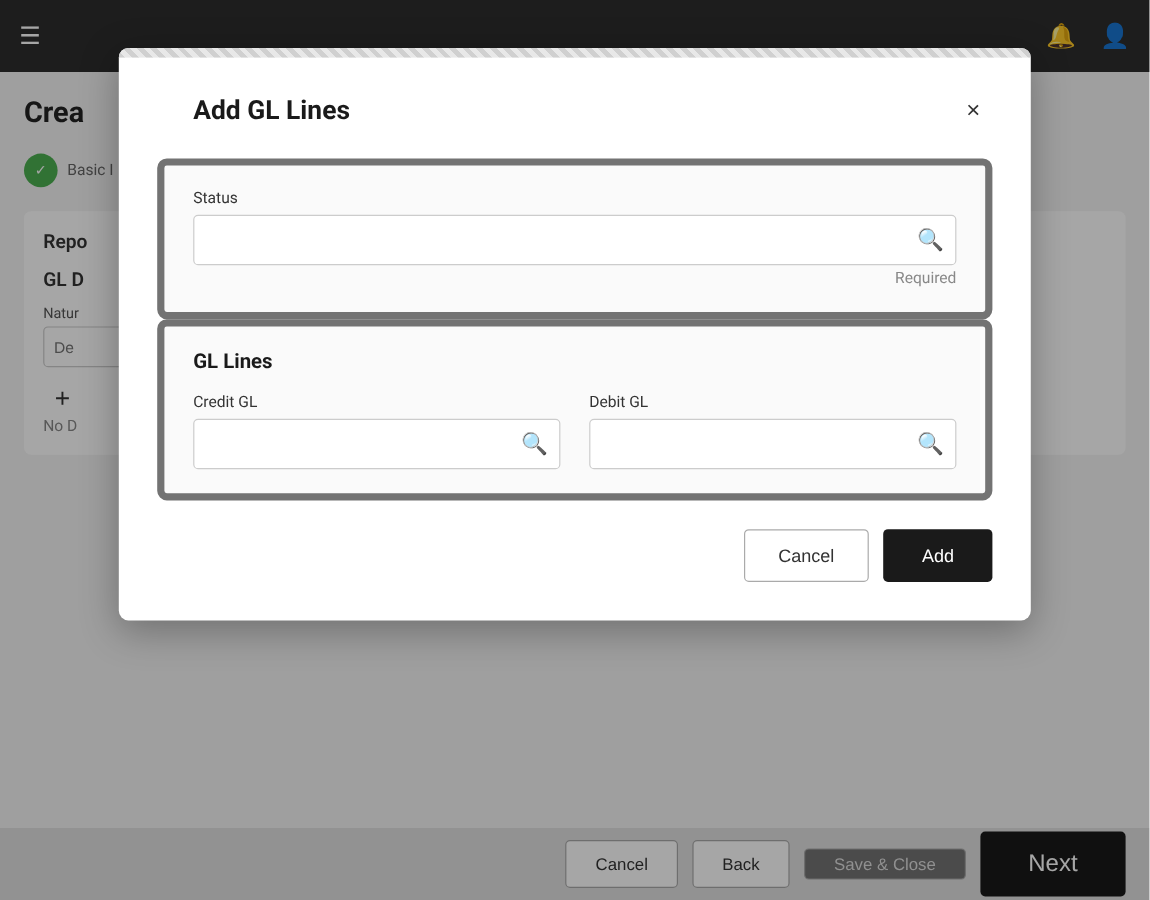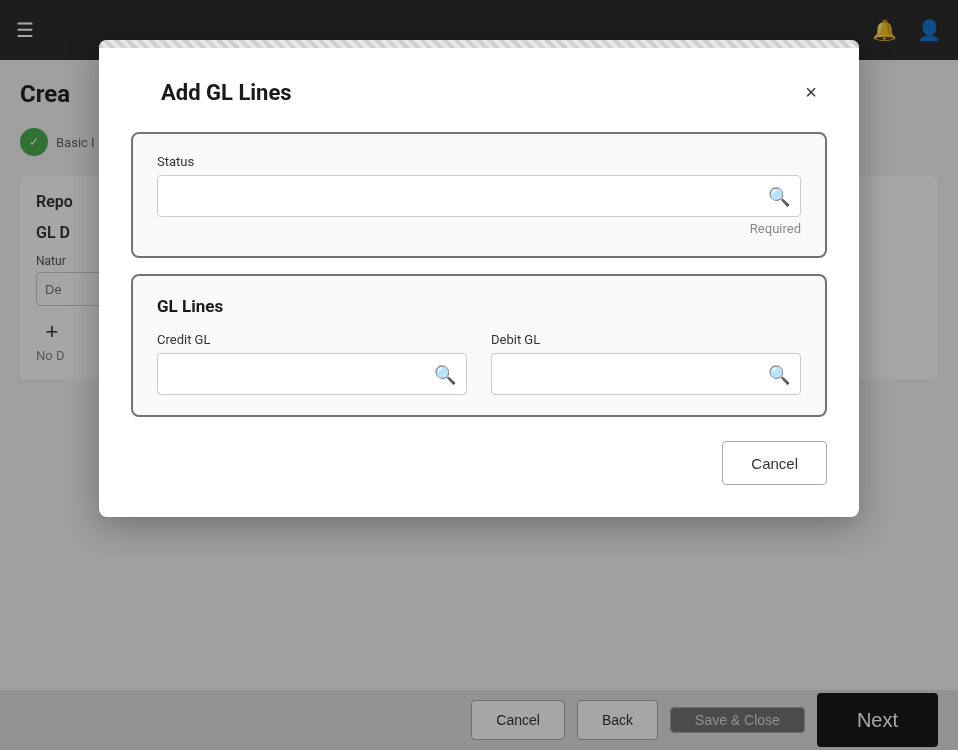--- a/index.html
+++ b/index.html
@@ -274,24 +274,23 @@
       font-size: 20px;
       cursor: pointer;
       color: #333;
       display: flex;
       align-items: center;
       justify-content: center;
     }
 
     
     .section-card {
-      border: 2px solid #737373;
+      border: 6px solid #737373;
       border-radius: 8px;
       padding: 20px 24px;
-      margin-bottom: 16px;
       background: #fafafa;
     }
 
     .section-card-title {
       font-size: 17px;
       font-weight: 700;
       color: #1a1a1a;
       margin-bottom: 16px;
     }
 
@@ -474,16 +473,17 @@
             <input class="search-input" type="text" placeholder="" style="">
             <span class="search-icon">🔍</span>
           </div>
         </div>
 
       </div>
     </div>
 
     <div class="modal-footer">
       <button class="btn-cancel-modal">Cancel</button>
+      <button class="btn-add-modal">Add</button>
     </div>
 
   </div>
 </div>
 
 </body></html>

